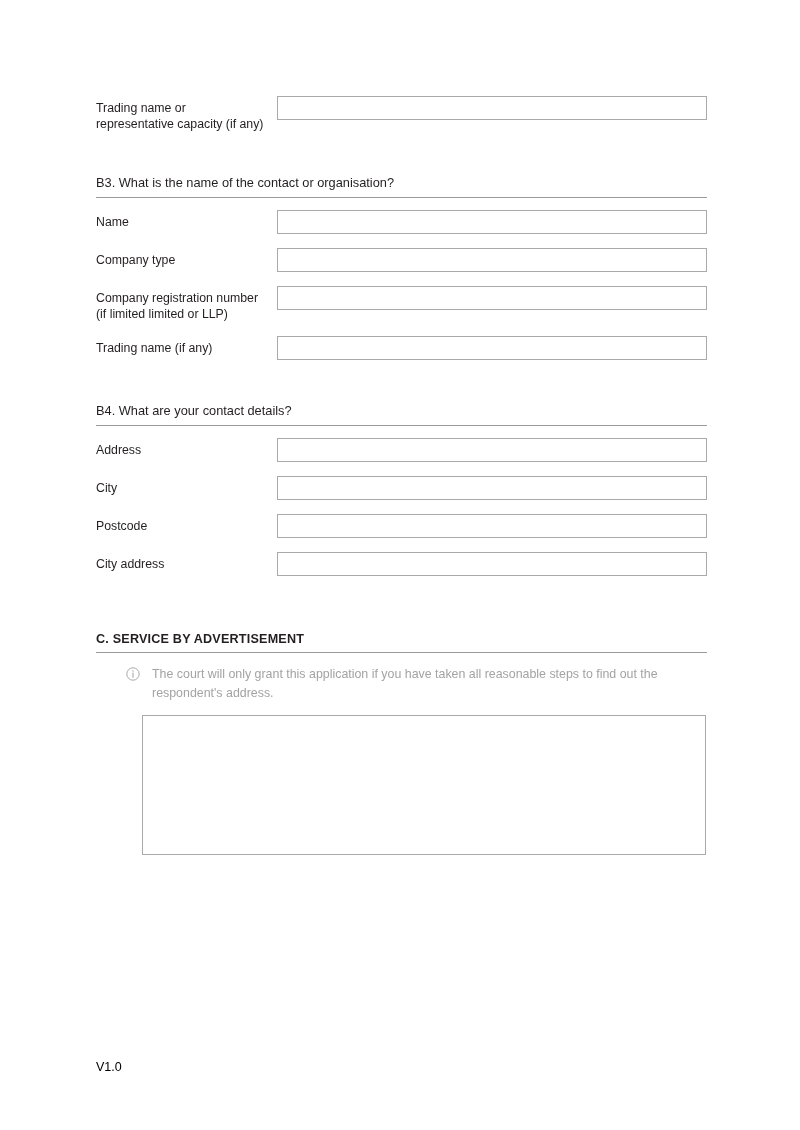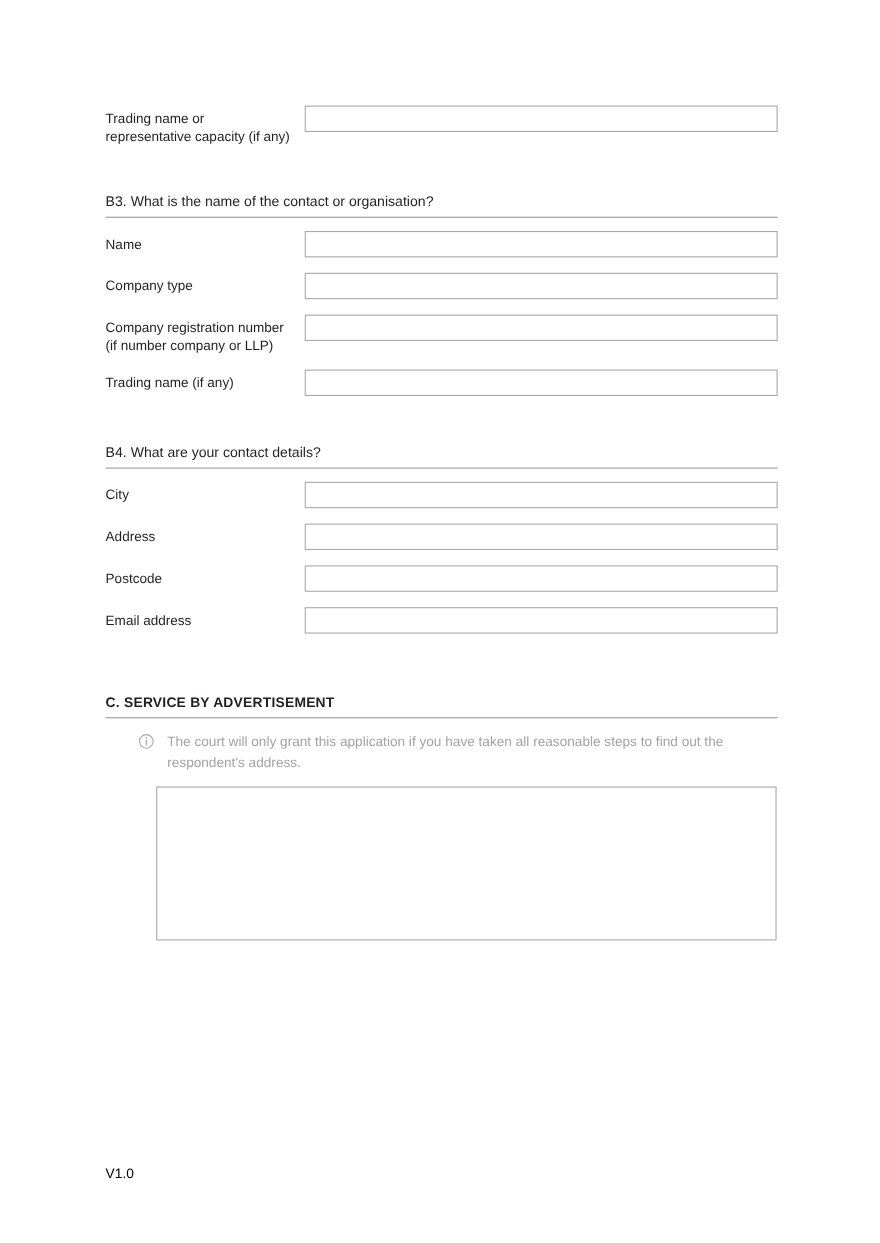--- a/index.html
+++ b/index.html
@@ -153,58 +153,58 @@
       <div class="field-input" title=""></div>
     </div>
 
     <div class="field-row">
       <div class="field-label">Company type</div>
       <div class="field-gap"></div>
       <div class="field-input" title=""></div>
     </div>
 
     <div class="field-row">
-      <div class="field-label">Company registration number (if number company or LLP)</div>
+      <div class="field-label">Company registration number (if limited limited or LLP)</div>
       <div class="field-gap"></div>
       <div class="field-input" title=""></div>
     </div>
 
     <div class="field-row">
       <div class="field-label">Trading name (if any)</div>
       <div class="field-gap"></div>
       <div class="field-input" title=""></div>
     </div>
 
     <div class="spacer-md"></div>
 
     <div class="question">
       <div class="question-text">B4. What are your contact details?</div>
       <div class="rule"></div>
     </div>
 
     <div class="field-row">
+      <div class="field-label">Address</div>
+      <div class="field-gap"></div>
+      <div class="field-input" title=""></div>
+    </div>
+
+    <div class="field-row">
       <div class="field-label">City</div>
       <div class="field-gap"></div>
       <div class="field-input" title=""></div>
     </div>
 
     <div class="field-row">
-      <div class="field-label">Address</div>
-      <div class="field-gap"></div>
-      <div class="field-input" title=""></div>
-    </div>
-
-    <div class="field-row">
       <div class="field-label">Postcode</div>
       <div class="field-gap"></div>
       <div class="field-input" title=""></div>
     </div>
 
     <div class="field-row">
-      <div class="field-label">Email address</div>
+      <div class="field-label">City address</div>
       <div class="field-gap"></div>
       <div class="field-input" title=""></div>
     </div>
 
     <div class="spacer-lg"></div>
 
     <div class="question">
       <div class="section-title">C. SERVICE BY ADVERTISEMENT</div>
       <div class="rule"></div>
     </div>

